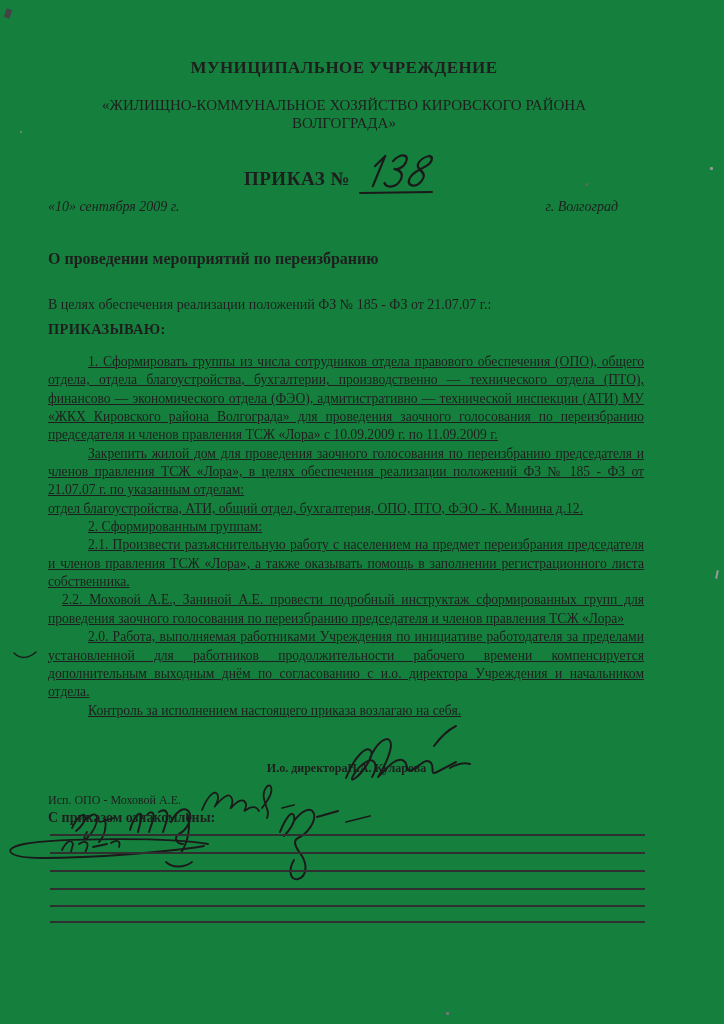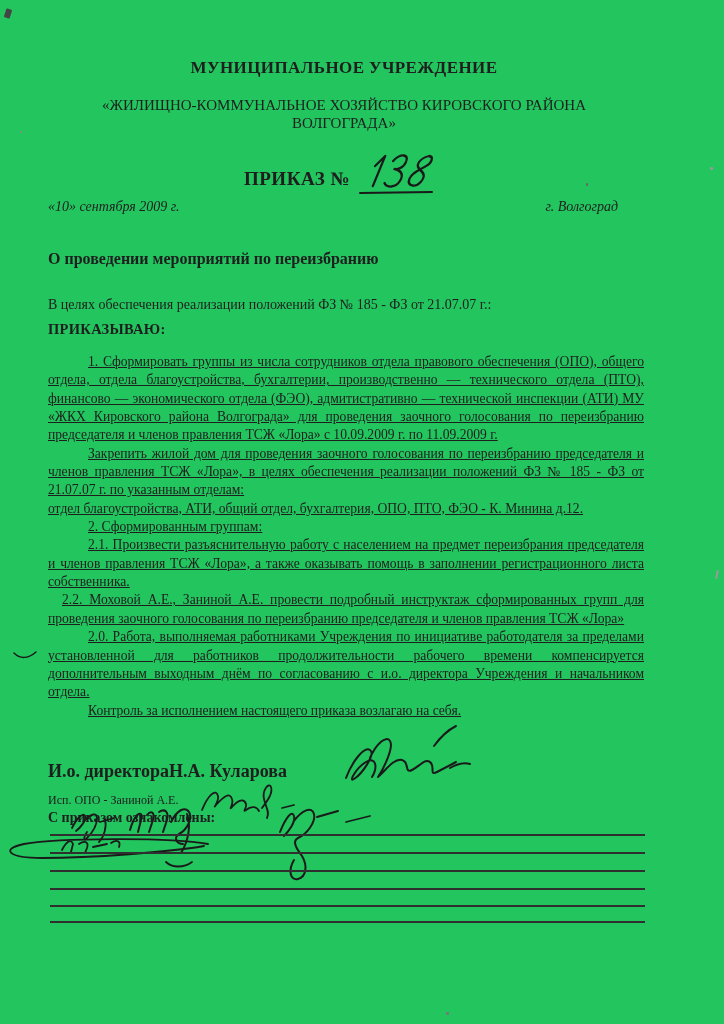--- a/index.html
+++ b/index.html
@@ -1,18 +1,18 @@
 <!DOCTYPE html>
 <html><head>
 <meta charset="utf-8">
 <style>
   html,body { margin:0; padding:0; background:#e8e8e8; }
   .page {
     position:relative; width:724px; height:1024px; margin:0 auto;
-    background:#22c55e; overflow:hidden;
+    background:#15803d; overflow:hidden;
     font-family:"Liberation Serif","DejaVu Serif",serif;
     color:#1e1e1e;
   }
   .abs { position:absolute; }
   .center-row { left:48px; width:592px; text-align:center; }
 
   .org-type { top:58px; font-size:17px; font-weight:bold; letter-spacing:0.4px; }
   .org-name { top:96px; font-size:15px; line-height:18px; }
 
   .order-row { top:150px; left:48px; width:592px; display:flex; justify-content:center; align-items:flex-end; gap:10px; }
@@ -24,21 +24,21 @@
   .subject { top:251px; left:48px; width:340px; font-size:16px; font-weight:bold; line-height:15.5px; }
 
   .preamble { top:297px; left:48px; width:600px; font-size:14px; }
   .resolve  { top:321px; left:48px; font-size:14.5px; font-weight:bold; letter-spacing:0.3px; }
 
   .bodycol { top:353px; left:48px; width:596px; font-size:13.6px; line-height:18.35px; text-align:justify; }
   .bodycol p { margin:0;text-decoration:underline; }
   .indent { text-indent:40px; }
   .hang { margin-left:28px; text-indent:14px; }
 
-  .signoff { top:761px; left:48px; width:597px; display:flex; justify-content:flex-start; font-size:18px; font-weight:bold; }
+  .signoff { top:761px; left:48px; width:597px; display:flex; justify-content:center; font-size:12px; font-weight:bold; }
   .executor { top:793px; left:48px; font-size:12px; }
   .acknowledged { top:810px; left:48px; font-size:14px; font-weight:bold; }
 
   .ruleline { left:50px; width:595px; height:0; border-top:2px solid #2f2f2f; }
 
   svg.ink { position:absolute; overflow:visible; }
   svg.ink path, svg.ink line { fill:none; stroke:#1a1a1a; stroke-linecap:round; stroke-linejoin:round; }
 
   .speck { position:absolute; background:#444; border-radius:1px; }
 </style>
@@ -88,21 +88,21 @@
     <p class="hang">2.2. Моховой А.Е., Заниной А.Е. провести подробный инструктаж сформированных групп для проведения заочного голосования по переизбранию председателя и членов правления ТСЖ «Лора»</p>
     <p class="indent">2.0. Работа, выполняемая работниками Учреждения по инициативе работодателя за пределами установленной для работников продолжительности рабочего времени компенсируется дополнительным выходным днём по согласованию с и.о. директора Учреждения и начальником отдела.</p>
     <p class="indent">Контроль за исполнением настоящего приказа возлагаю на себя.</p>
   </div>
 
   <div class="abs signoff">
     <span>И.о. директора</span>
     <span>Н.А. Куларова</span>
   </div>
 
-  <div class="abs executor">Исп. ОПО - Заниной А.Е.</div>
+  <div class="abs executor">Исп. ОПО - Моховой А.Е.</div>
   <div class="abs acknowledged">С приказом ознакомлены:</div>
 
   <svg class="ink" style="left:330px; top:722px;" width="160" height="72" viewBox="0 0 160 72">
     <path stroke-width="2" d="M16,56 C22,40 34,24 40,28 C46,32 32,52 24,57 C18,61 26,46 36,40 C46,34 48,45 42,55 M40,36 C46,22 56,13 60,19 C64,25 54,46 48,55 C56,48 64,36 72,38 C80,40 74,52 82,48 C90,44 96,35 101,41 C105,46 99,54 107,50 L126,40"></path>
     <path stroke-width="2" d="M104,24 C112,13 120,7 126,4"></path>
     <path stroke-width="2" d="M120,46 C127,42 133,40 140,42"></path>
   </svg>
 
   <svg class="ink" style="left:196px; top:780px;" width="110" height="40" viewBox="0 0 110 40">
     <path stroke-width="1.8" d="M6,30 C12,15 20,8 22,16 C23,22 16,30 20,25 C28,16 34,12 36,19 C38,25 32,31 36,27 C42,20 48,18 50,24 C51,28 46,33 50,30 C56,25 61,27 63,31"></path>

